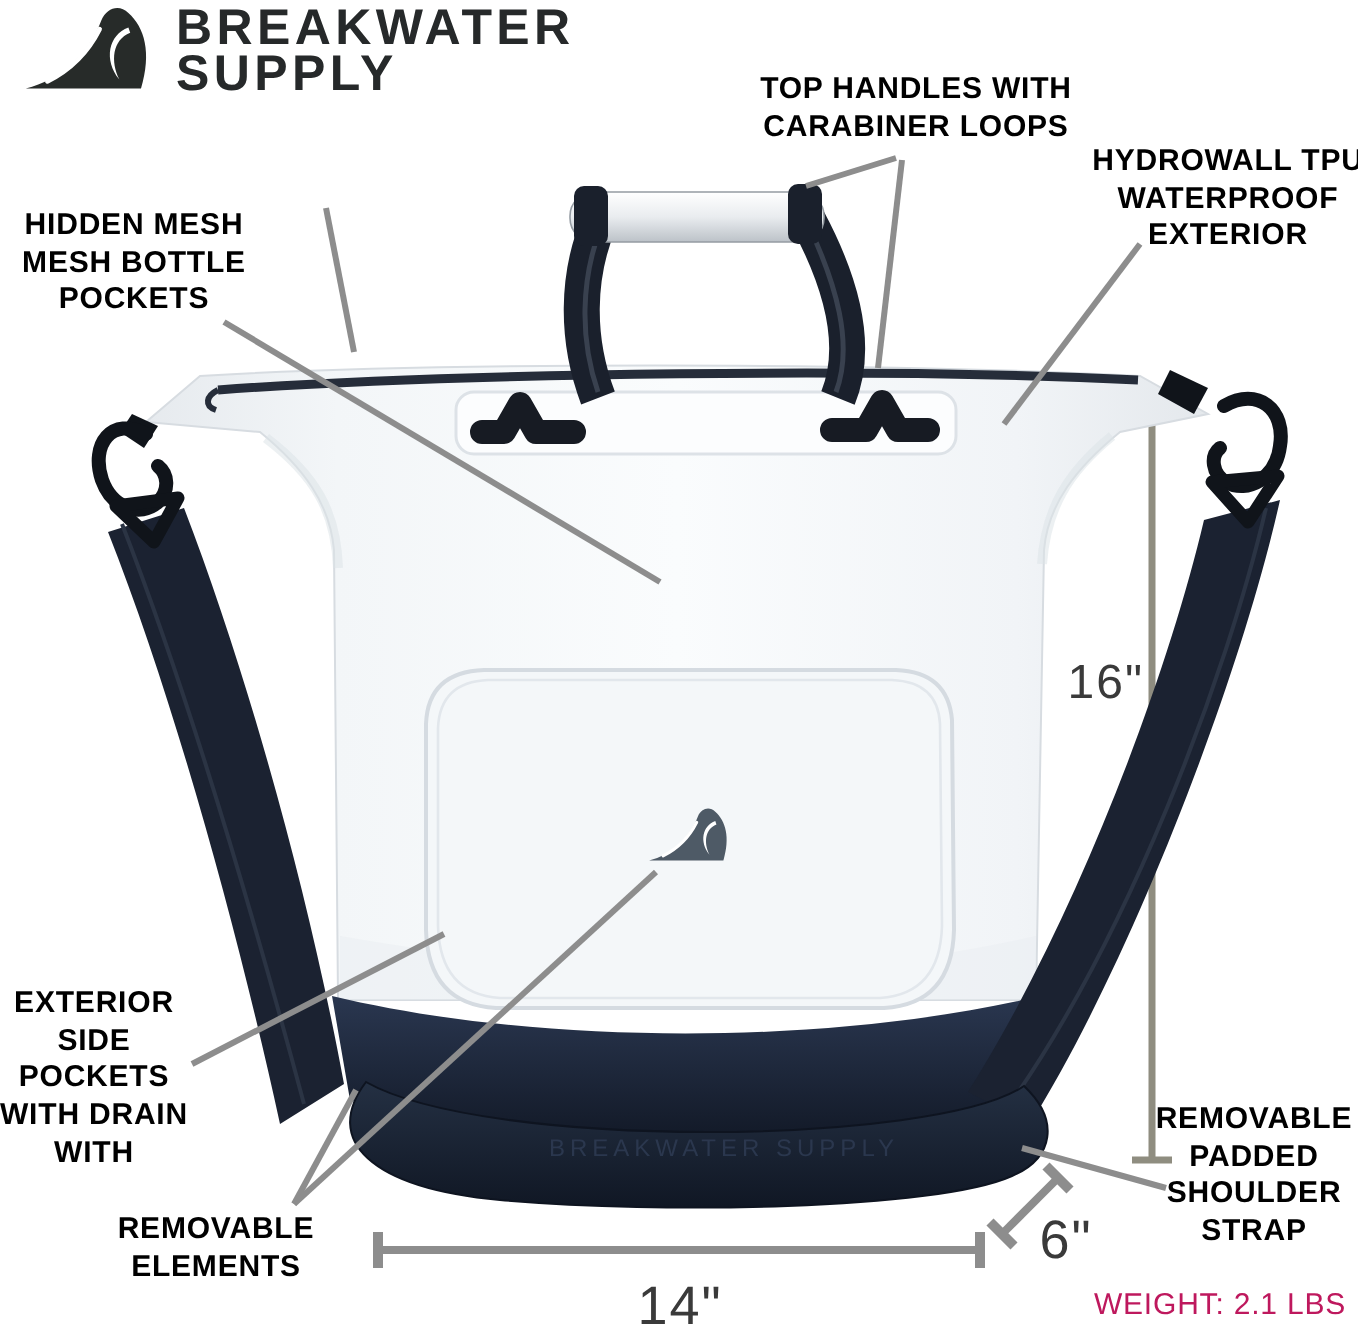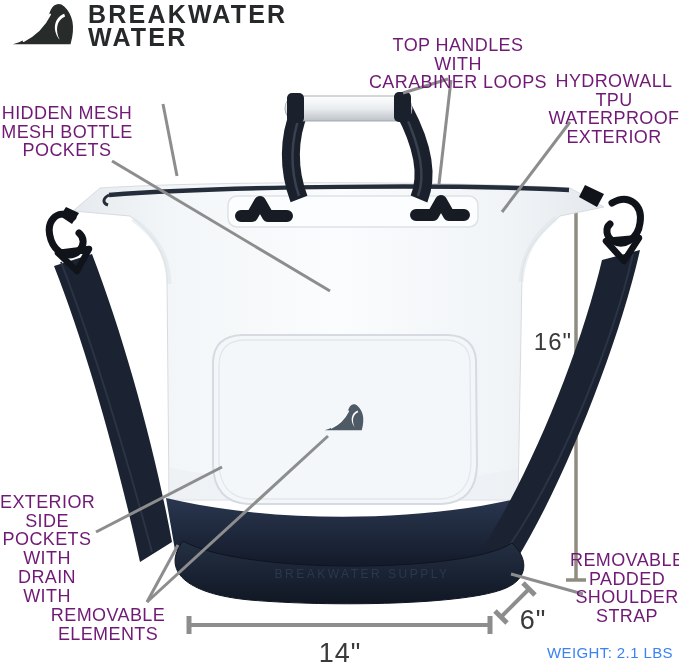--- a/index.html
+++ b/index.html
@@ -7,29 +7,29 @@
     position:relative;width:679px;height:665px;background:#ffffff;overflow:hidden;
     font-family:"Liberation Sans",sans-serif;
   }
   .stage{position:absolute;left:0;top:0;width:679px;height:665px;}
   .brand{
     position:absolute;left:88px;top:3px;
     font-weight:700;font-size:25px;line-height:22.5px;letter-spacing:2.2px;
     color:#26292a;white-space:nowrap;
   }
   .lbl{
-    position:absolute;text-align:center;color:#701a75;
-    font-size:18px;line-height:18.7px;letter-spacing:.4px;font-weight:400;
+    position:absolute;text-align:center;color:#000000;
+    font-size:15px;line-height:18.7px;letter-spacing:.4px;font-weight:700;
   }
   .dimlbl{
     position:absolute;color:#3a3a3a;letter-spacing:1px;font-weight:500;text-align:center;
   }
   .weight{
     position:absolute;left:545px;top:644px;width:130px;text-align:center;
-    color:#3b82f6;font-size:15px;letter-spacing:.4px;font-weight:500;white-space:nowrap;
+    color:#be185d;font-size:15px;letter-spacing:.4px;font-weight:500;white-space:nowrap;
   }
 </style>
 </head>
 <body>
 
 <div class="canvas">
 
   <svg class="stage" width="679" height="665" viewBox="0 0 679 665">
     <defs>
       <linearGradient id="bodyGrad" x1="0" y1="0" x2="1" y2="0">
@@ -160,21 +160,21 @@
     </g>
     <g stroke="#8d8d8d">
       <line x1="501" y1="617" x2="529" y2="589" stroke-width="4"></line>
       <line x1="495" y1="611" x2="507" y2="623" stroke-width="5"></line>
       <line x1="523" y1="583" x2="535" y2="595" stroke-width="5"></line>
     </g>
   </svg>
 
   <div class="brand">
     <div>BREAKWATER</div>
-    <div>WATER</div>
+    <div>SUPPLY</div>
   </div>
 
 
   <div class="lbl" style="left:368px;top:36px;width:180px;">
     <div>TOP HANDLES WITH</div>
     <div>CARABINER LOOPS</div>
   </div>
 
   <div class="lbl" style="left:545px;top:72px;width:138px;">
     <div>HYDROWALL TPU</div>

